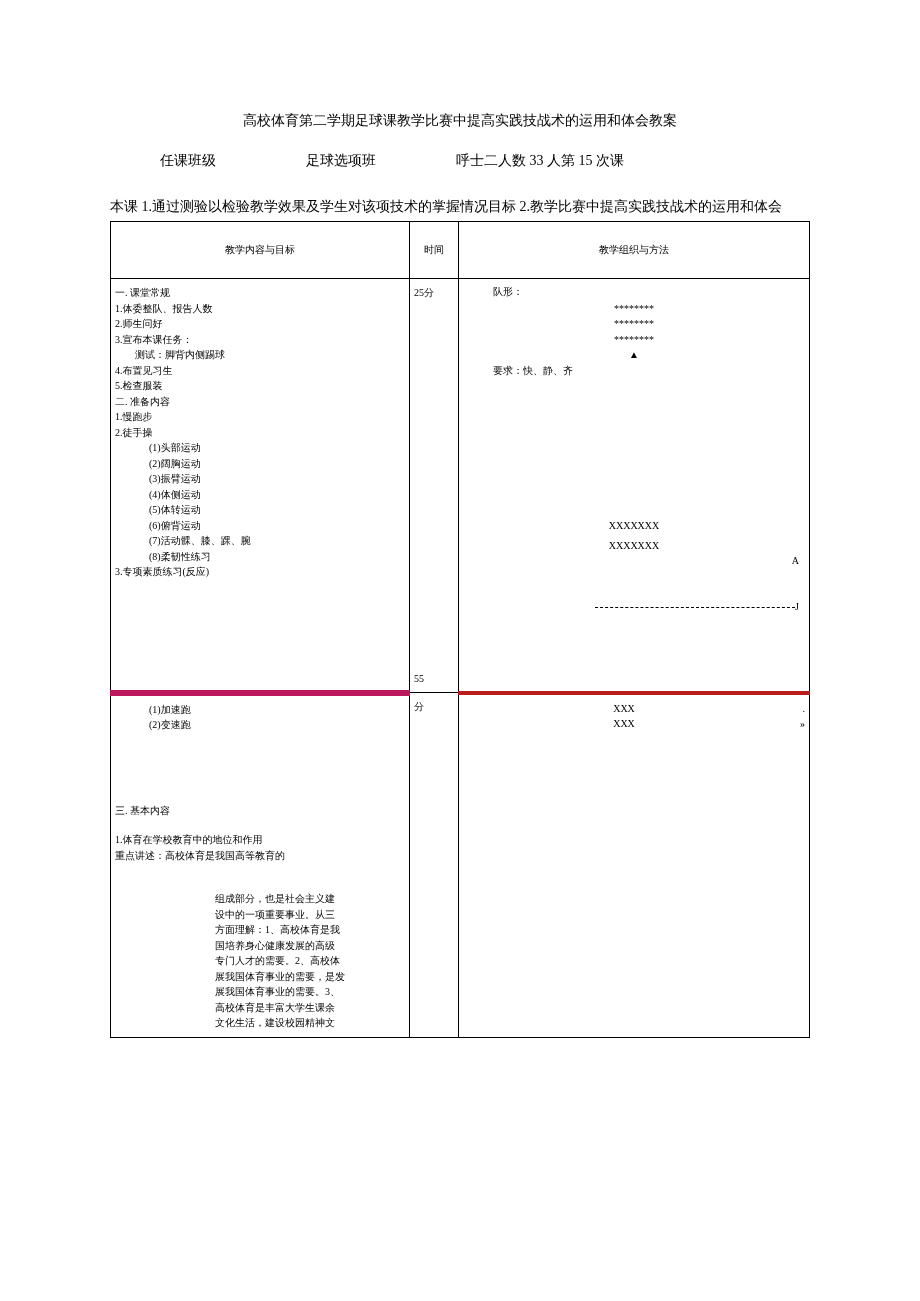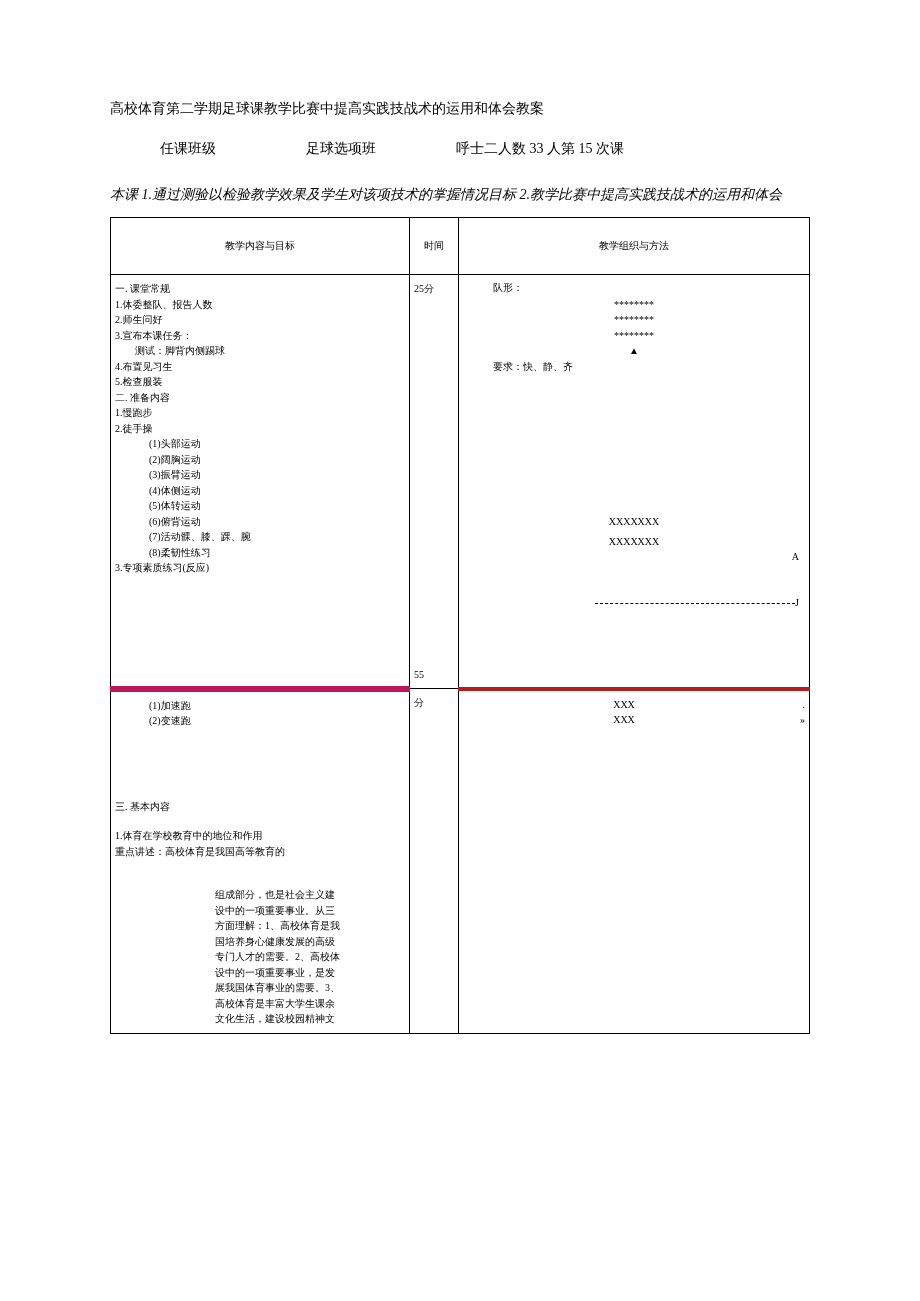--- a/index.html
+++ b/index.html
@@ -11,33 +11,34 @@
     padding: 0;
   }
   .page {
     width: 920px;
     min-height: 1301px;
     margin: 0 auto;
     padding: 100px 110px 60px 110px;
     box-sizing: border-box;
   }
   .title {
+    text-align: center;
     margin-bottom: 22px;
+    margin-top: 12px;
   }
   .info-row {
     display: flex;
     margin-bottom: 26px;
   }
   .info-row > span {
     white-space: pre;
   }
   .goal-block {
-    margin-bottom: 12px;
+    margin-bottom: 4px;
     line-height: 1.5;
-    font-style: italic;
   }
   table.main {
     border-collapse: collapse;
     width: 100%;
   }
   table.main td, table.main th {
     border: 1px solid #000;
     vertical-align: top;
     padding: 6px 4px;
     font-size: 10px;
@@ -142,21 +143,21 @@
         <div>三. 基本内容</div>
         <div style="height:14px;"></div>
         <div>1.体育在学校教育中的地位和作用</div>
         <div>重点讲述：高校体育是我国高等教育的</div>
         <div style="padding-left:100px;margin-top:28px;">
           <div>组成部分，也是社会主义建</div>
           <div>设中的一项重要事业。从三</div>
           <div>方面理解：1、高校体育是我</div>
           <div>国培养身心健康发展的高级</div>
           <div>专门人才的需要。2、高校体</div>
-          <div>设中的一项重要事业，是发</div>
+          <div>展我国体育事业的需要，是发</div>
           <div>展我国体育事业的需要。3、</div>
           <div>高校体育是丰富大学生课余</div>
           <div>文化生活，建设校园精神文</div>
         </div>
       </td>
       <td class="col2" style="border-top:1px solid #000;border-bottom:none;">
         <div>分</div>
       </td>
       <td class="col3" style="border-top:4px solid #b91c1c;border-bottom:none;">
         <div style="display:flex;">

